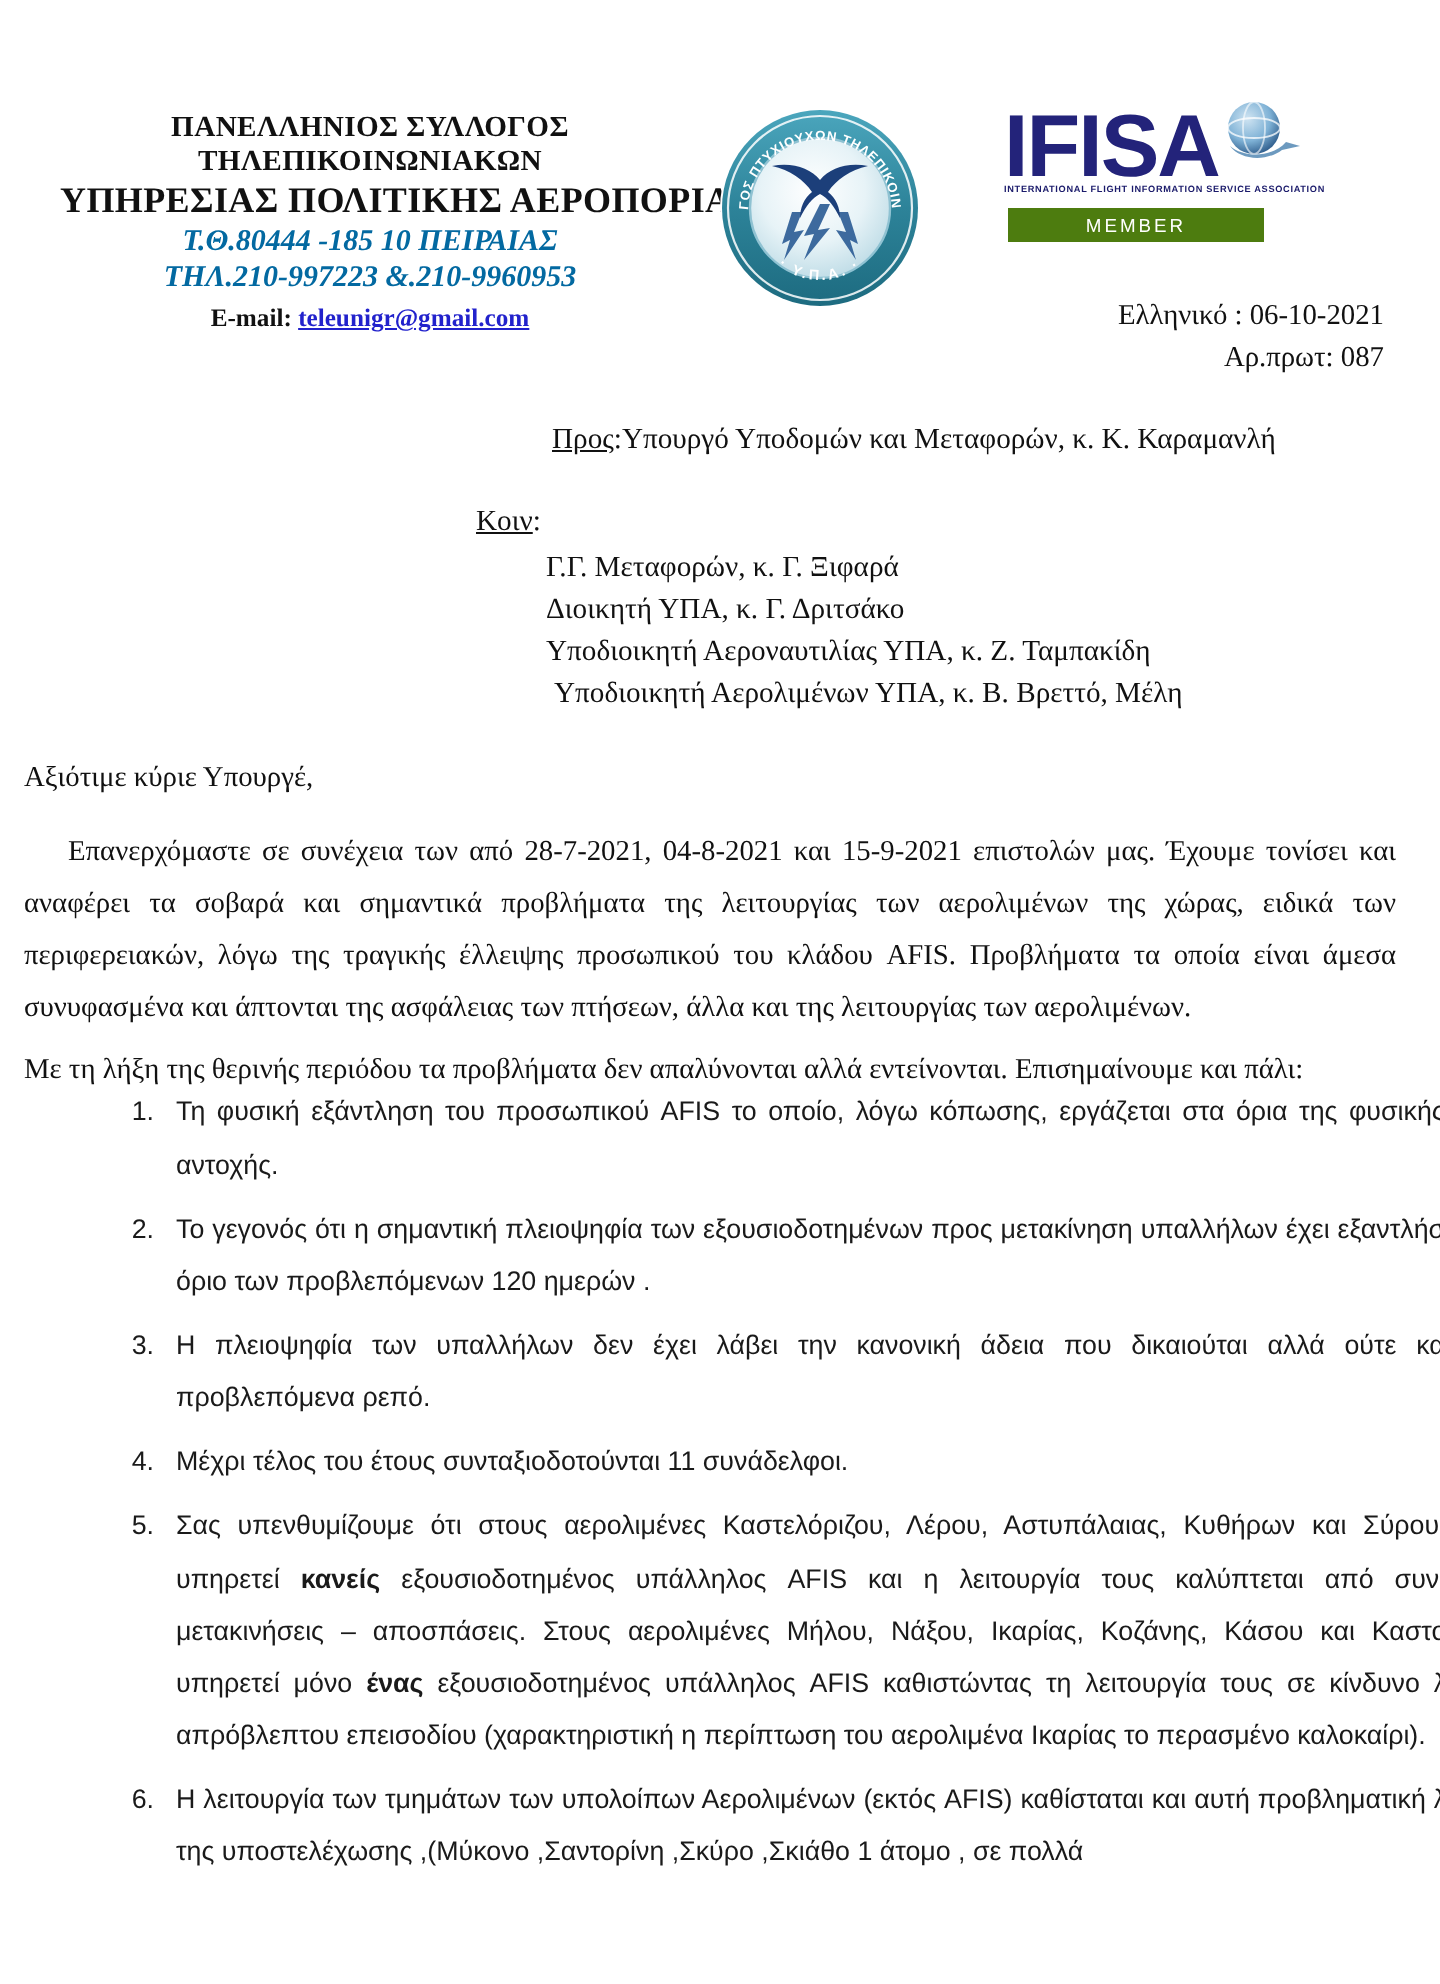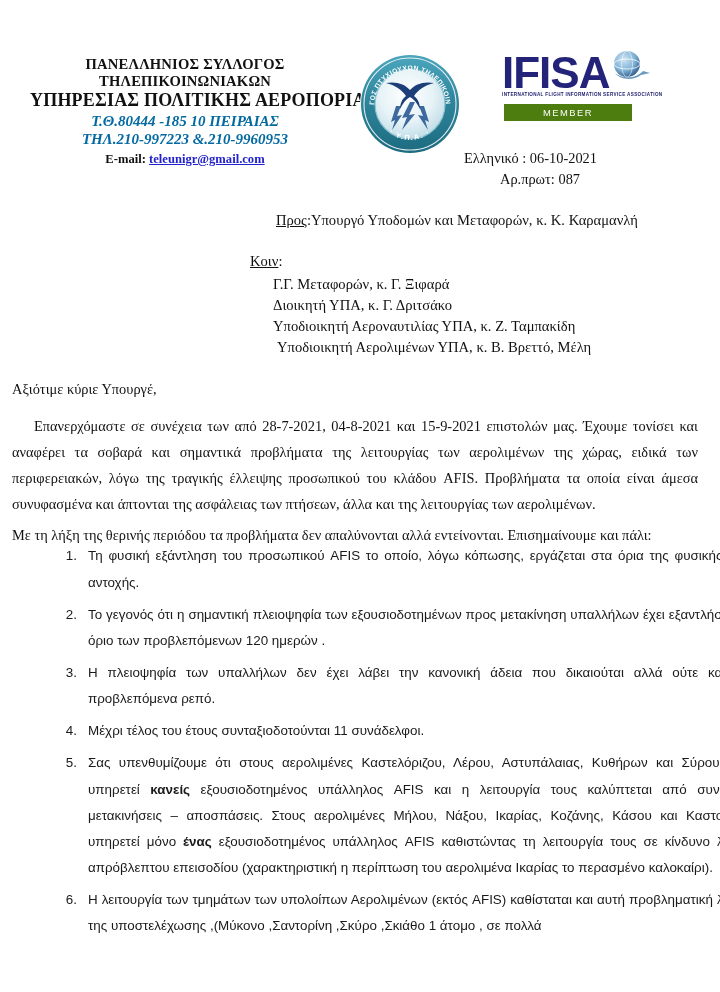--- a/index.html
+++ b/index.html
@@ -131,43 +131,43 @@
   .doc-meta {
     position: absolute;
     left: 462px;
     top: 92px;
     width: 230px;
     font-family: "Liberation Serif", "DejaVu Serif", serif;
     font-size: 14.4px;
     line-height: 1.45;
     color: #111111;
   }
-  .doc-meta .row1 { text-align: left; padding-left: 2px; }
-  .doc-meta .row2 { text-align: left; padding-left: 38px; }
+  .doc-meta .row1 { text-align: right; padding-left: 2px; }
+  .doc-meta .row2 { text-align: right; padding-left: 38px; }
 
   
   .addressees {
     position: absolute;
     top: 212px;
     left: 0;
     width: 720px;
     font-family: "Liberation Serif", "DejaVu Serif", serif;
     font-size: 14.6px;
     color: #111111;
   }
   .to-line {
     position: absolute;
     left: 276px;
     top: 0;
     white-space: nowrap;
   }
   .u { text-decoration: underline; }
   .cc-label {
     position: absolute;
-    left: 250px;
+    left: 238px;
     top: 41px;
   }
   .cc-list {
     position: absolute;
     left: 273px;
     top: 62px;
     line-height: 1.43;
   }
   .cc-list div { white-space: nowrap; }
   .cc-list div.indent { padding-left: 4px; }

